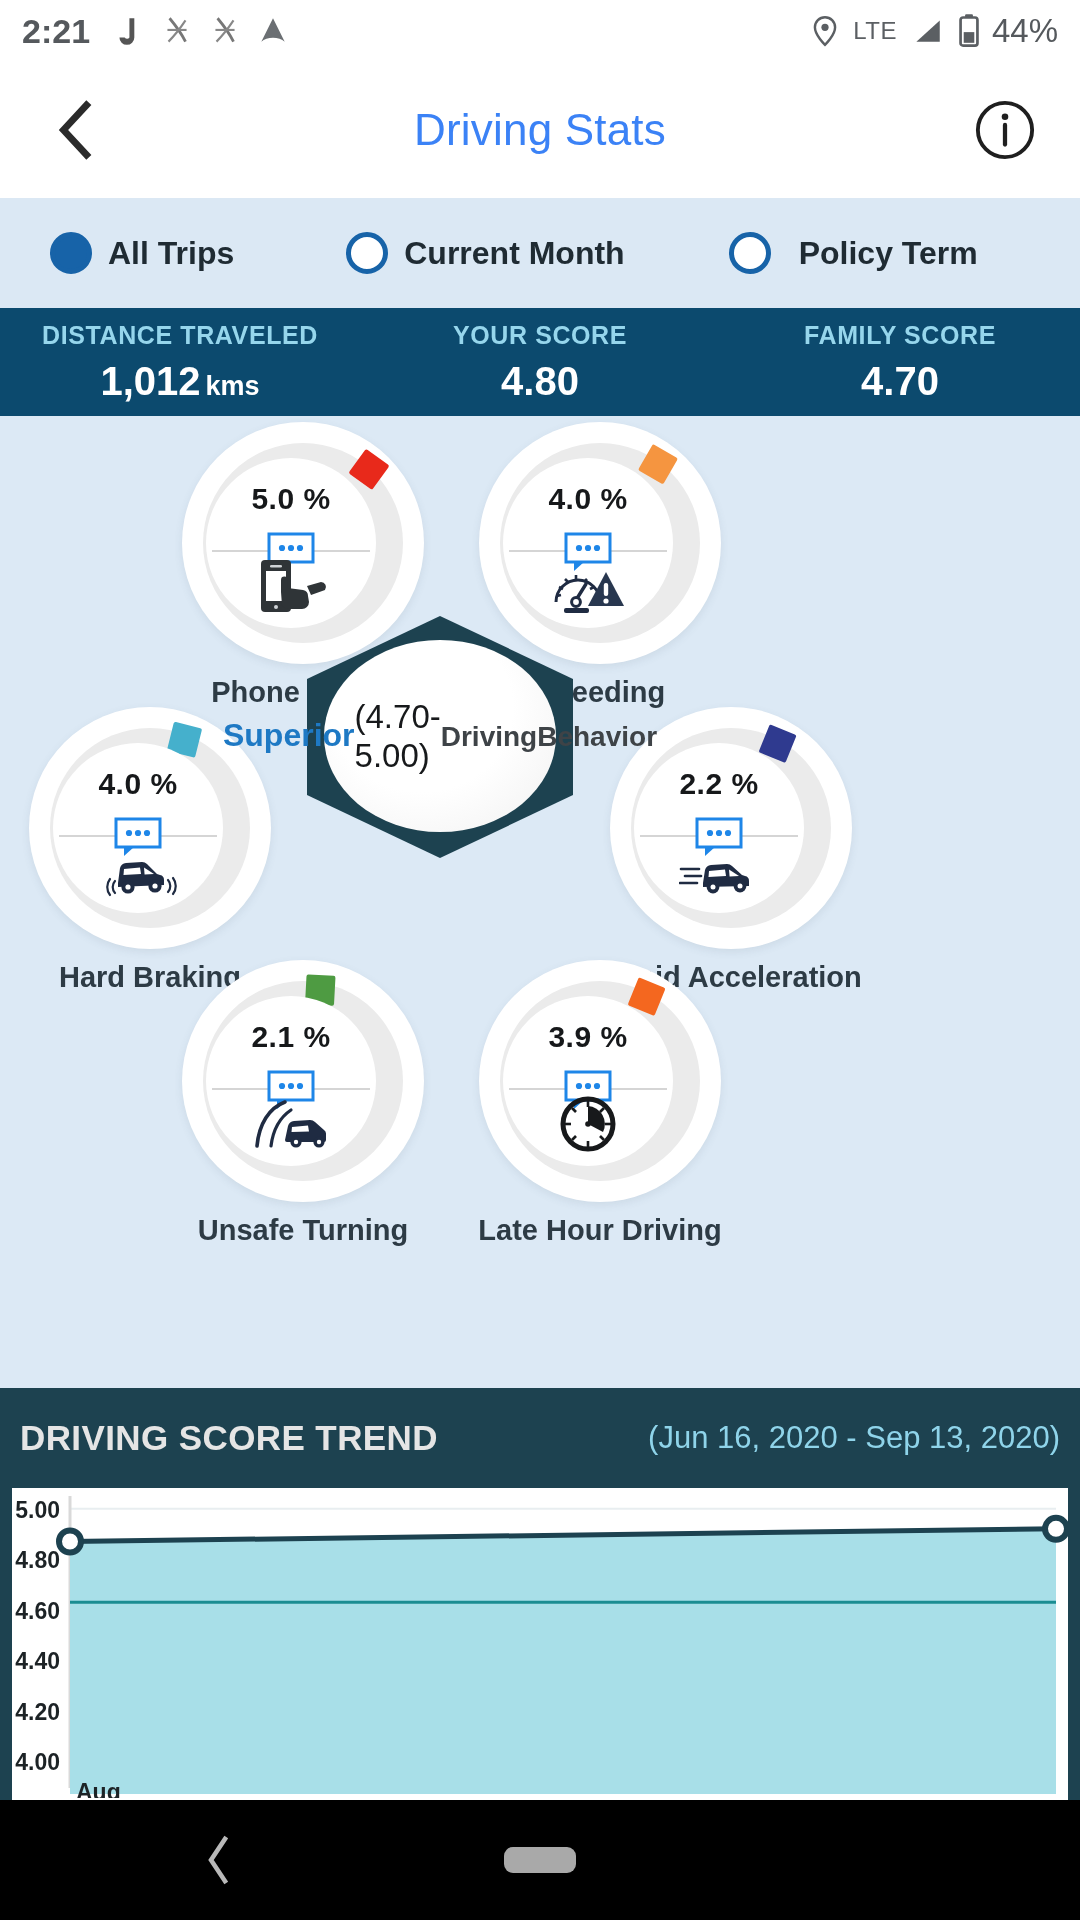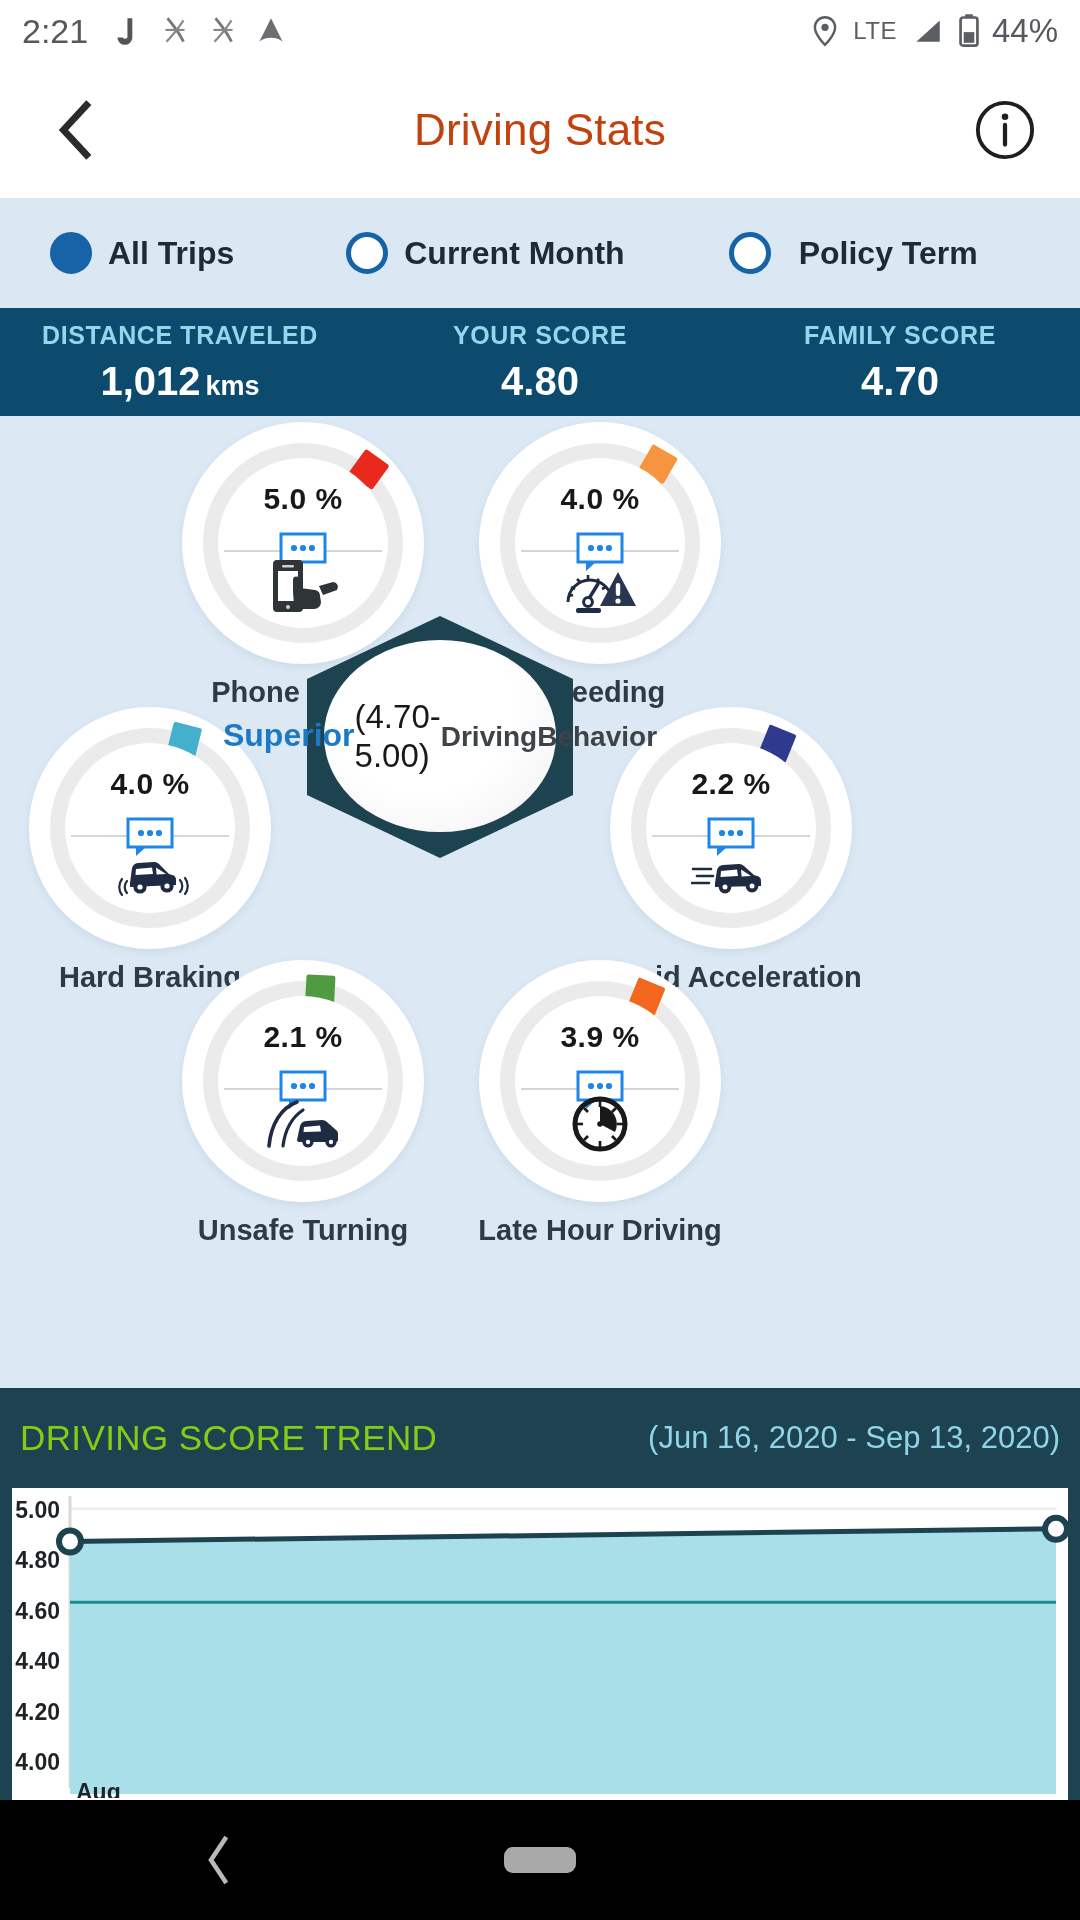--- a/index.html
+++ b/index.html
@@ -9,36 +9,36 @@
     background:#ffffff;
   }
   .screen{position:relative;width:1080px;height:1920px;background:#dce9f5;}
 
   
   .statusbar{
     position:absolute;top:0;left:0;width:1080px;height:62px;
     background:#ffffff;color:#5b5f63;
     display:flex;align-items:center;padding:0 22px;box-sizing:border-box;
   }
-  .sb-time{font-size:34px;font-weight:400;letter-spacing:0px;color:#55595d;}
+  .sb-time{font-size:34px;font-weight:700;letter-spacing:0px;color:#55595d;}
   .sb-left-icons{display:flex;align-items:center;gap:14px;margin-left:22px;}
   .sb-ic{width:34px;height:34px;display:block;}
   .sb-spacer{flex:1;}
   .sb-right{display:flex;align-items:center;gap:11px;}
   .sb-lte{font-size:24px;color:#5b5f63;letter-spacing:0.5px;}
   .sb-batt{font-size:33px;color:#55595d;font-weight:400;}
 
   
   .appbar{
     position:absolute;top:62px;left:0;width:1080px;height:136px;background:#ffffff;
     display:flex;align-items:center;box-sizing:border-box;padding:0 40px;
   }
   .back-btn{width:70px;height:70px;display:flex;align-items:center;justify-content:center;cursor:pointer;}
   .appbar-title{
-    flex:1;text-align:center;font-size:44px;color:#c2410c;font-weight:400;
+    flex:1;text-align:center;font-size:44px;color:#3b82f6;font-weight:400;
     letter-spacing:0.2px;
   }
   .info-btn{width:70px;height:70px;display:flex;align-items:center;justify-content:center;cursor:pointer;}
 
   
   .filters{
     position:absolute;top:198px;left:0;width:1080px;height:110px;background:#dbe8f4;
     display:flex;align-items:center;box-sizing:border-box;padding:0 44px;
   }
   .filter{display:flex;align-items:center;cursor:pointer;}
@@ -67,21 +67,21 @@
   .gauge{position:absolute;width:242px;height:242px;}
   .gauge-outer{
     position:absolute;inset:0;border-radius:50%;background:#ffffff;
     box-shadow:0 3px 9px rgba(70,90,110,0.10);
   }
   .gauge-track{
     position:absolute;left:21px;top:21px;width:200px;height:200px;border-radius:50%;
     background:#ebebeb;
   }
   .gauge-inner{
-    position:absolute;left:36px;top:36px;width:170px;height:170px;border-radius:50%;
+    position:absolute;left:24px;top:36px;width:170px;height:170px;border-radius:50%;
     background:#ffffff;
     display:flex;flex-direction:column;align-items:center;justify-content:flex-start;
   }
   .gauge-tick{
     position:absolute;left:50%;top:15px;width:29px;height:30px;margin-left:-2px;
     transform-origin:50% 106px;border-radius:2px;
   }
   .g-pct{font-size:30px;font-weight:bold;color:#16181a;margin-top:24px;letter-spacing:0.5px;}
   .g-divider{
     position:absolute;top:92px;left:6px;right:6px;height:2px;background:#d5d5d5;
@@ -114,21 +114,21 @@
   }
   .hex-l1{font-size:32px;font-weight:bold;color:#1e79c4;line-height:1.1;}
   .hex-l2{font-size:33px;color:#17191b;line-height:1.18;margin-top:2px;}
   .hex-l3{font-size:28px;font-weight:bold;color:#3e4347;line-height:1.16;margin-top:3px;text-align:center;}
 
   
   .trendhead{
     position:absolute;top:1388px;left:0;width:1080px;height:100px;background:#1d4250;
     display:flex;align-items:center;box-sizing:border-box;padding:0 20px;
   }
-  .trend-title{font-size:35px;font-weight:normal;color:#84cc16;letter-spacing:0.4px;}
+  .trend-title{font-size:35px;font-weight:bold;color:#e5e5e5;letter-spacing:0.4px;}
   .trend-range{margin-left:auto;font-size:31px;color:#8fd4ea;}
 
   
   .chartbox{
     position:absolute;top:1488px;left:12px;width:1056px;height:334px;
     background:#ffffff;box-sizing:border-box;overflow:hidden;
   }
   .chart-svg{display:block;width:1056px;height:310px;}
 
   .trendframe{

